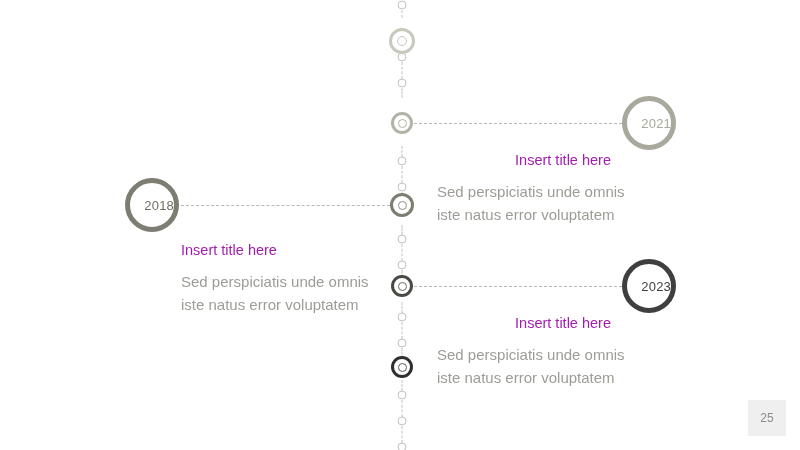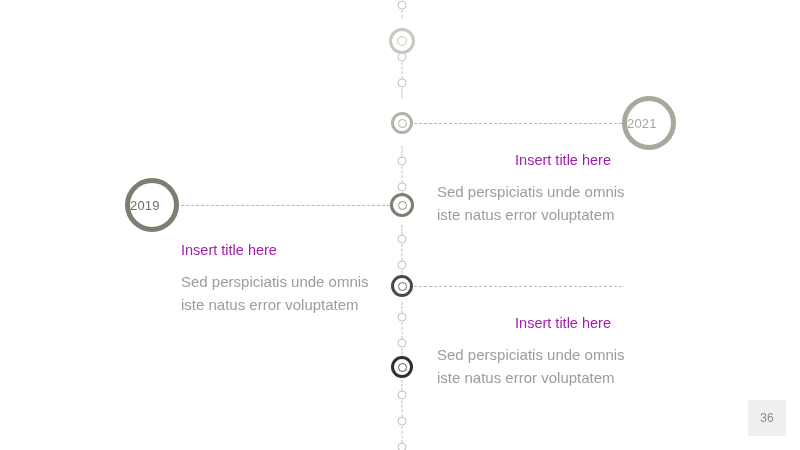--- a/index.html
+++ b/index.html
@@ -62,21 +62,21 @@
   }
 
   
   .year-ring {
     position:absolute;
     border-radius:50%;
     background:#ffffff;
     border-style:solid;
     display:flex;
     align-items:center;
-    justify-content:flex-start;
+    justify-content:flex-end;
     transform:translate(-50%,-50%);
   }
   .year-ring .year-label {
     font-size:13px;
     letter-spacing:0.2px;
     font-weight:400;
     line-height:1;
   }
 
   
@@ -165,39 +165,42 @@
 
   <div class="connector" style="left:414px; top:123px; width:208px;"></div>
   <div class="connector" style="left:181px; top:205px; width:209px;"></div>
   <div class="connector" style="left:414px; top:286px; width:208px;"></div>
 
   <div class="year-ring" style="left:649px; top:123px; width:54px; height:54px; border-width:5px; border-color:#a8a89c;">
     <span class="year-label" style="color:#a8a89c;">2021</span>
   </div>
 
   <div class="year-ring" style="left:152px; top:205px; width:54px; height:54px; border-width:5px; border-color:#7d7d72;">
-    <span class="year-label" style="color:#6f6f66;">2019</span>
-  </div>
-
+    <span class="year-label" style="color:#6f6f66;">2018</span>
+  </div>
+
+  <div class="year-ring" style="left:649px; top:286px; width:54px; height:54px; border-width:5px; border-color:#3f3f3f;">
+    <span class="year-label" style="color:#3f3f3f;">2023</span>
+  </div>
 
   <div class="text-block align-right" style="left:437px; top:151px; width:174px;">
     <div class="title">Insert title here</div>
     <div class="body">Sed perspiciatis unde omnis</div>
     <div class="body">iste natus error voluptatem</div>
   </div>
 
   <div class="text-block align-left" style="left:181px; top:241px; width:174px;">
     <div class="title">Insert title here</div>
     <div class="body">Sed perspiciatis unde omnis</div>
     <div class="body">iste natus error voluptatem</div>
   </div>
 
   <div class="text-block align-right" style="left:437px; top:314px; width:174px;">
     <div class="title">Insert title here</div>
     <div class="body">Sed perspiciatis unde omnis</div>
     <div class="body">iste natus error voluptatem</div>
   </div>
 
   <div id="page-badge">
-    <span>36</span>
+    <span>25</span>
   </div>
 
 </div>
 
 </body></html>

